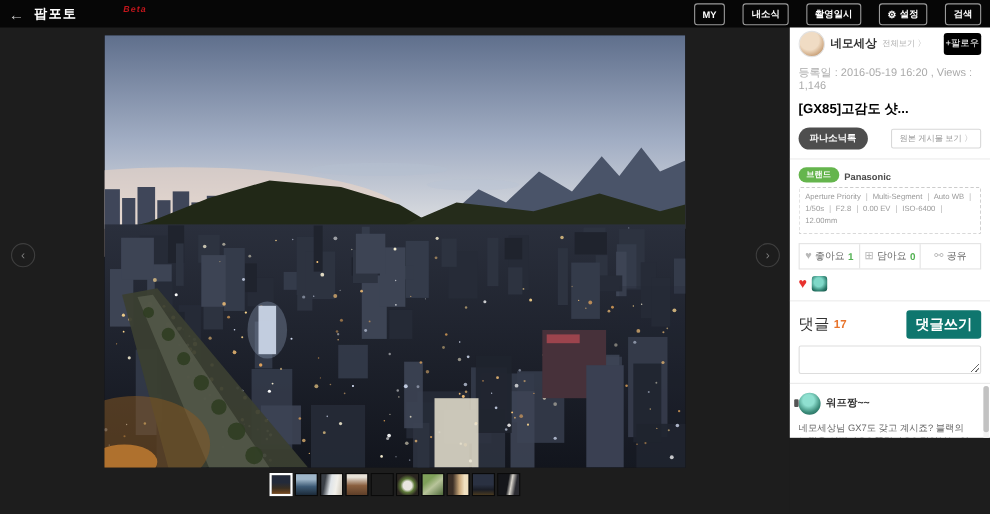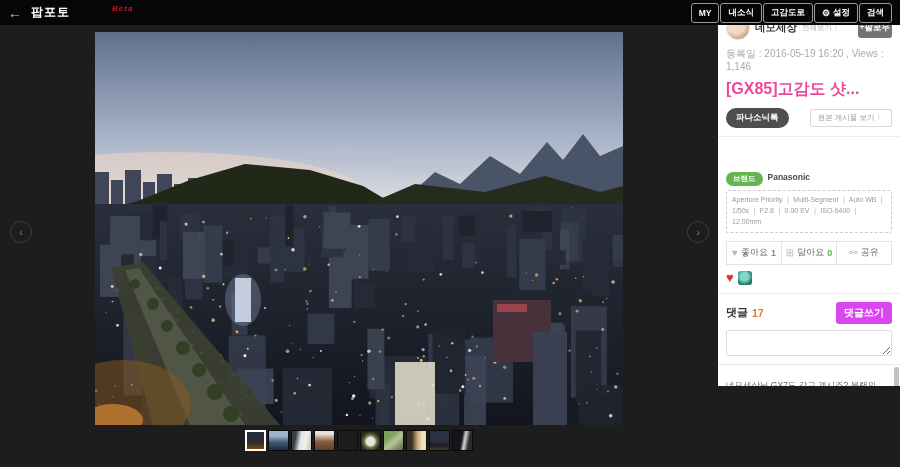--- a/index.html
+++ b/index.html
@@ -7,21 +7,21 @@
     font-family:"Liberation Sans", sans-serif; }
   .stage { position:relative; width:900px; height:467px; background:#1d1d1d; }
 
   
   .topbar { position:absolute; left:0; top:0; width:900px; height:25px; background:#060606;
     display:flex; align-items:center; justify-content:space-between; padding:0 8px; z-index:5; }
   .tb-left { display:flex; align-items:center; gap:9px; }
   .back-btn { color:#cfcfcf; font-size:14px; line-height:1; cursor:pointer; }
   .logo { color:#ffffff; font-weight:bold; font-size:12px; letter-spacing:1px; }
   .logo-beta { color:#c3161c; font-style:italic; font-size:8px; font-weight:bold; vertical-align:super; margin-left:1px;padding-left:41px; }
-  .tb-right { display:flex; gap:1px; }
+  .tb-right { display:flex; gap:16px; }
   .tb-btn { border:1px solid #9a9a9a; border-radius:3px; color:#ffffff; font-size:8.5px; font-weight:bold;
     padding:3px 7px; background:transparent; display:flex; align-items:center; gap:3px; cursor:pointer; white-space:nowrap; }
   .gear { font-size:9px; }
 
   
   .viewer { position:absolute; left:0; top:25px; width:718px; height:442px; background:#1d1d1d; }
   .photo-wrap { position:absolute; left:95px; top:7px; width:528px; height:393px; background:#10131a; }
   .photo-wrap svg { display:block; width:100%; height:100%; }
   .nav-circle { position:absolute; top:196px; width:22px; height:22px; border:1px solid #3e3e3e; border-radius:50%;
     color:#7e7e7e; display:flex; align-items:center; justify-content:center; font-size:11px; cursor:pointer; }
@@ -35,53 +35,53 @@
   .t3 { background:linear-gradient(100deg,#3a3f46 20%,#dfe4e8 45%,#f2f0ea 70%,#c9c2b4); }
   .t4 { background:linear-gradient(180deg,#e8e2d8 15%,#8a5f3f 55%,#5f3f28); }
   .t5 { background:linear-gradient(180deg,#d8capx 0,#e0aa78 20%,#45424e 55%,#16181f); }
   .t6 { background:radial-gradient(circle at 50% 55%, #e8e6df 28%, #5f7a3a 45%, #2a2520 70%); }
   .t7 { background:linear-gradient(140deg,#7fa05a 30%,#b8c49a 55%,#4f6a3a); }
   .t8 { background:linear-gradient(90deg,#3a2e26 25%,#c9a77a 55%,#f0e0c0 80%); }
   .t9 { background:linear-gradient(180deg,#2a3142 50%,#1a1d26 75%,#4a3a20); }
   .t10 { background:linear-gradient(100deg,#15161a 45%,#d8d4cc 60%,#2a2a30 80%); }
 
   
-  .sidebar { position:absolute; left:718px; top:10px; width:182px; height:376px; background:#ffffff; overflow:hidden; }
+  .sidebar { position:absolute; left:718px; top:22px; width:182px; height:376px; background:#ffffff; overflow:hidden; }
   .sb-pad { padding:6px 8px 0 8px; }
   .author-row { display:flex; align-items:center; gap:5px; }
   .avatar { width:24px; height:24px; border-radius:50%; background:radial-gradient(circle at 40% 35%,#f0dcc4 45%,#caa27a 75%,#8a6a4a); border:1px solid #e2e2e2; }
   .author-name { font-size:10.5px; font-weight:bold; color:#333; }
   .view-all { font-size:7.5px; color:#b0b0b0; cursor:pointer; }
-  .follow-btn { margin-left:auto; background:#737373; color:#fff; font-size:8.5px; font-weight:bold;
+  .follow-btn { margin-left:auto; background:#000000; color:#fff; font-size:8.5px; font-weight:normal;
     border:none; border-radius:3px; padding:4px 2px; cursor:pointer; }
   .meta { font-size:10px; color:#aaaaaa; margin-top:7px; }
-  .title { font-size:16px; font-weight:bold; color:#ec4899; margin-top:7px; }
+  .title { font-size:12px; font-weight:bold; color:#000000; margin-top:7px; }
   .desc { font-size:8.5px; color:#888; margin-top:6px; }
   .tag-row { display:flex; align-items:center; justify-content:space-between; margin-top:8px; }
   .tag-pill { background:#4e4e4e; color:#fff; font-size:8.5px; font-weight:bold; border-radius:999px; padding:4px 10px; cursor:pointer;font-family:Liberation Serif, serif; }
   .orig-btn { border:1px solid #d8d8d8; border-radius:2px; color:#999; font-size:7.5px; padding:3px 7px; background:#fff; cursor:pointer; }
   .hr { border-top:1px solid #ececec; margin:8px 0 0 0; }
   .exif { padding:7px 8px 0 8px; }
-  .exif-row { display:flex; align-items:flex-start; gap:5px; margin-bottom:4px;margin-top:28px; }
+  .exif-row { display:flex; align-items:flex-end; gap:5px; margin-bottom:4px; }
   .exif-pill { background:#65b54d; color:#fff; font-size:7.5px; font-weight:bold; border-radius:999px; padding:2px 7px; white-space:nowrap; }
   .exif-val { font-size:8.5px; font-weight:bold; color:#4a4a4a; }
   .exif-box { border:1px dashed #cccccc; border-radius:2px; padding:4px 5px; font-size:7px; color:#9a9a9a; line-height:1.55; margin-top:2px; }
   .actions { display:flex; border:1px solid #e3e3e3; margin:8px 8px 0 8px; height:24px; }
   .action { flex:1; display:flex; align-items:center; justify-content:center; gap:3px; font-size:9px; color:#666; cursor:pointer; }
   .action + .action { border-left:1px solid #e3e3e3; }
   .act-icon { color:#b8b8b8; font-size:10px; line-height:1; }
   .cnt-green { color:#52b152; font-weight:bold; }
   .liked-row { display:flex; align-items:center; gap:4px; padding:6px 8px 0 8px; }
   .big-heart { color:#e8322e; font-size:13px; line-height:1; }
   .liker-avatar { width:14px; height:14px; border-radius:3px; background:radial-gradient(circle at 45% 40%,#7fd8c8 35%,#2a7a6a 70%,#134a40); cursor:pointer; }
   .cmt-head { display:flex; align-items:center; padding:8px 8px 0 8px; }
-  .cmt-title { font-size:11px; font-weight:bold; color:#333; }
+  .cmt-title { font-size:14px; font-weight:normal; color:#333; }
   .cmt-count { font-size:10.5px; font-weight:bold; color:#e8742c; margin-left:4px; }
-  .write-btn { margin-left:auto; background:#d946ef; color:#fff; border:none; border-radius:3px;
-    font-size:10px; font-weight:bold; padding:4px 8px; cursor:pointer; }
+  .write-btn { margin-left:auto; background:#0f766e; color:#fff; border:none; border-radius:3px;
+    font-size:13px; font-weight:bold; padding:4px 8px; cursor:pointer; }
   .cmt-input { display:block; width:166px; height:26px; margin:6px 8px 0 8px; border:1px solid #dddddd;
     border-radius:2px; resize:vertical; font-size:9px; font-family:"Liberation Sans",sans-serif; }
   .cmt-list { position:relative; margin-top:8px; border-top:1px solid #e9e9e9; height:190px; overflow:hidden; }
   .cmt-scroll { position:absolute; right:1px; top:2px; width:5px; height:184px; background:#f3f3f3; border-radius:3px; }
   .cmt-thumb { position:absolute; right:0; top:0; width:5px; height:42px; background:#c2c2c2; border-radius:3px; cursor:pointer; }
   .cmt-item { padding:8px 14px 0 8px; }
   .cmt-author-row { display:flex; align-items:center; gap:5px; }
   .cmt-avatar { width:20px; height:20px; border-radius:50%; background:radial-gradient(circle at 45% 35%,#8fe0d0 30%,#3a8a78 65%,#17544a); position:relative; }
   .cmt-avatar::before { content:""; position:absolute; left:-4px; top:6px; width:4px; height:7px; background:#555; border-radius:1px; }
   .cmt-author { font-size:9.5px; font-weight:bold; color:#333; }
@@ -93,21 +93,21 @@
 <div class="stage">
 
   <div class="topbar">
     <div class="tb-left">
       <span class="back-btn">←</span>
       <span class="logo"><span>팝포토</span><span class="logo-beta">Beta</span></span>
     </div>
     <div class="tb-right">
       <button class="tb-btn">MY</button>
       <button class="tb-btn">내소식</button>
-      <button class="tb-btn">고감도로</button>
+      <button class="tb-btn">촬영일시</button>
       <button class="tb-btn">
           <span class="gear">⚙</span>
           <span>설정</span>
         </button>
       <button class="tb-btn">검색</button>
     </div>
   </div>
 
   <div class="viewer">
     <div class="nav-circle nav-prev">
@@ -506,20 +506,24 @@
 
     <div class="cmt-head">
       <span class="cmt-title">댓글</span>
       <span class="cmt-count">17</span>
       <button class="write-btn">댓글쓰기</button>
     </div>
     <textarea class="cmt-input" style=""></textarea>
 
     <div class="cmt-list">
       <div class="cmt-item">
+        <div class="cmt-author-row">
+          <div class="cmt-avatar"></div>
+          <span class="cmt-author">워프짱~~</span>
+        </div>
         <div class="cmt-line">네모세상님 GX7도 갖고 계시죠? 블랙의 느낌은 어떤가요? 똑같나요? 접안부는 약간 변경된걸로 보여서 안경쓸때 GX85가 GX7보단 나을거 같았는데...</div>
 
       </div>
 
       <div class="cmt-scroll">
         <div class="cmt-thumb"></div>
       </div>
     </div>
   </div>
 

